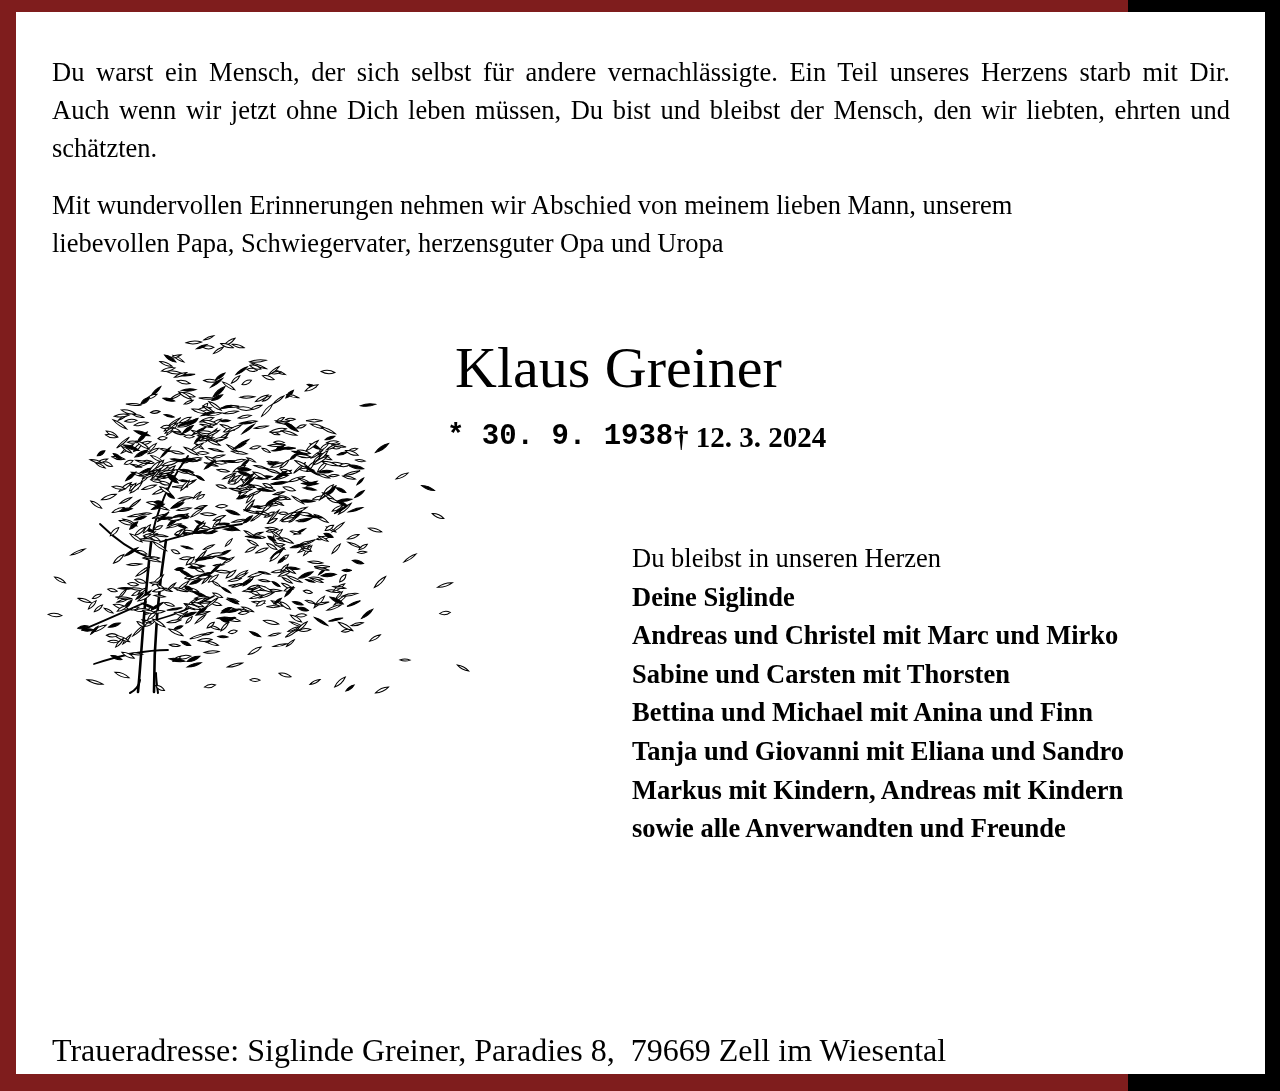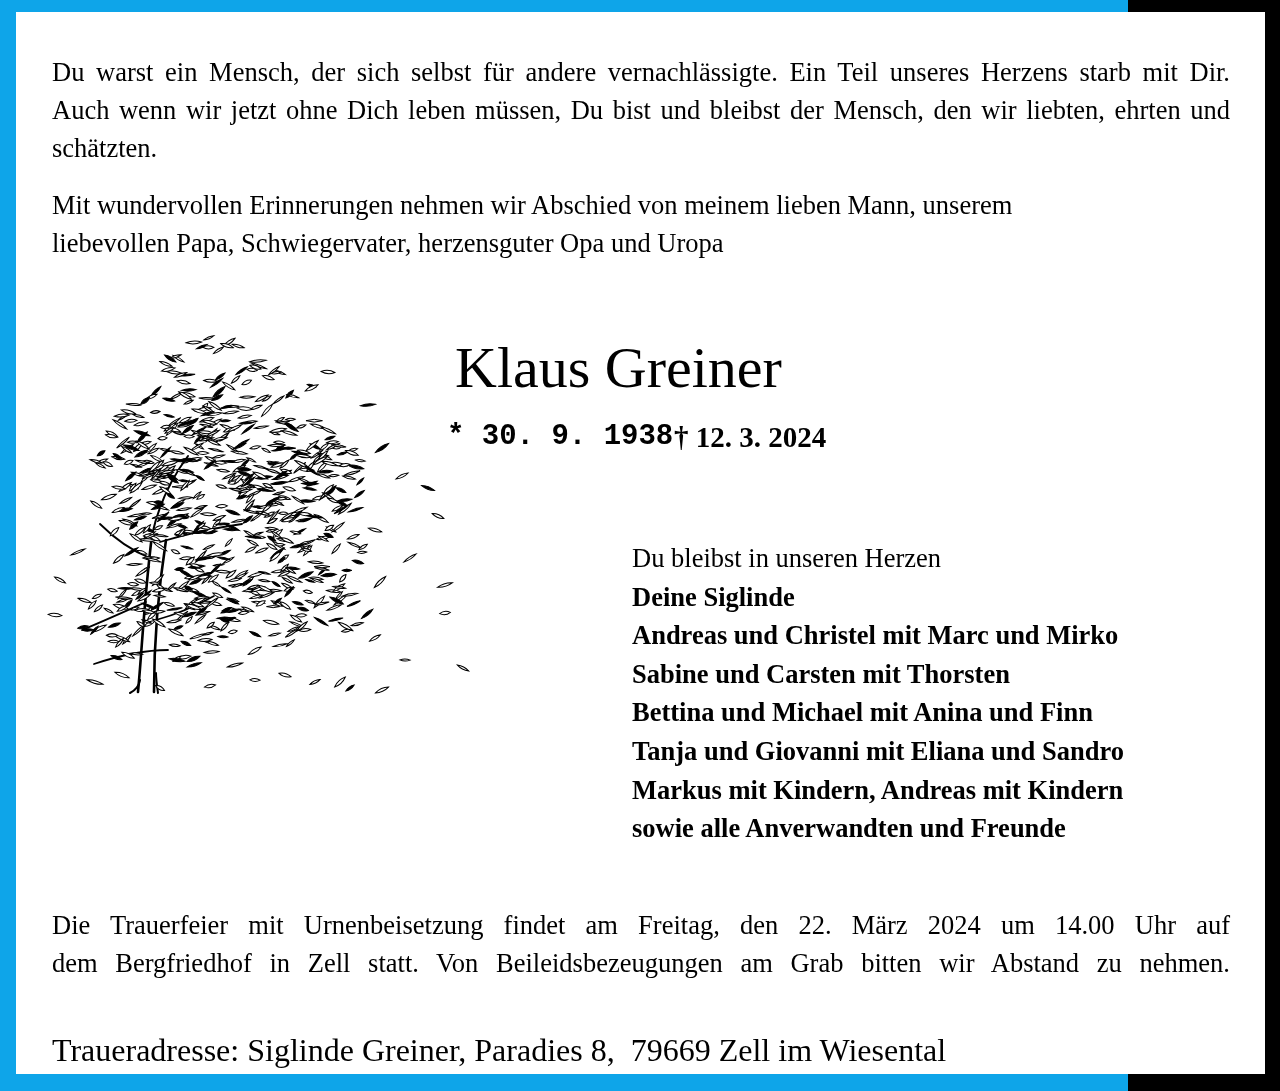--- a/index.html
+++ b/index.html
@@ -8,21 +8,21 @@
     width: 1280px;
     height: 1091px;
     background: #000000;
     overflow: hidden;
     font-family: "Liberation Serif", "DejaVu Serif", serif;
   }
   .frame {
     position: relative;
     width: 1128px;
     height: 1091px;
-    background: #0ea5e9;
+    background: #7f1d1d;
   }
   .page {
     position: absolute;
     left: 16px;
     top: 12px;
     width: 1249px;
     height: 1062px;
     background: #ffffff;
     color: #000000;
   }
@@ -872,21 +872,17 @@
       <div class="lead">Du bleibst in unseren Herzen</div>
       <div class="mourner">Deine Siglinde</div>
       <div class="mourner">Andreas und Christel mit Marc und Mirko</div>
       <div class="mourner">Sabine und Carsten mit Thorsten</div>
       <div class="mourner">Bettina und Michael mit Anina und Finn</div>
       <div class="mourner">Tanja und Giovanni mit Eliana und Sandro</div>
       <div class="mourner">Markus mit Kindern, Andreas mit Kindern</div>
       <div class="mourner">sowie alle Anverwandten und Freunde</div>
     </div>
 
-    <div class="para" id="funeral">
-      <div class="line fill">Die Trauerfeier mit Urnenbeisetzung findet am Freitag, den 22. März 2024 um 14.00 Uhr auf</div>
-      <div class="line fill">dem Bergfriedhof in Zell statt. Von Beileidsbezeugungen am Grab bitten wir Abstand zu nehmen.</div>
-    </div>
 
     <div id="address-line">Traueradresse: Siglinde Greiner, Paradies 8,&nbsp; 79669 Zell im Wiesental</div>
 
   </div>
 </div>
 
 </body></html>

